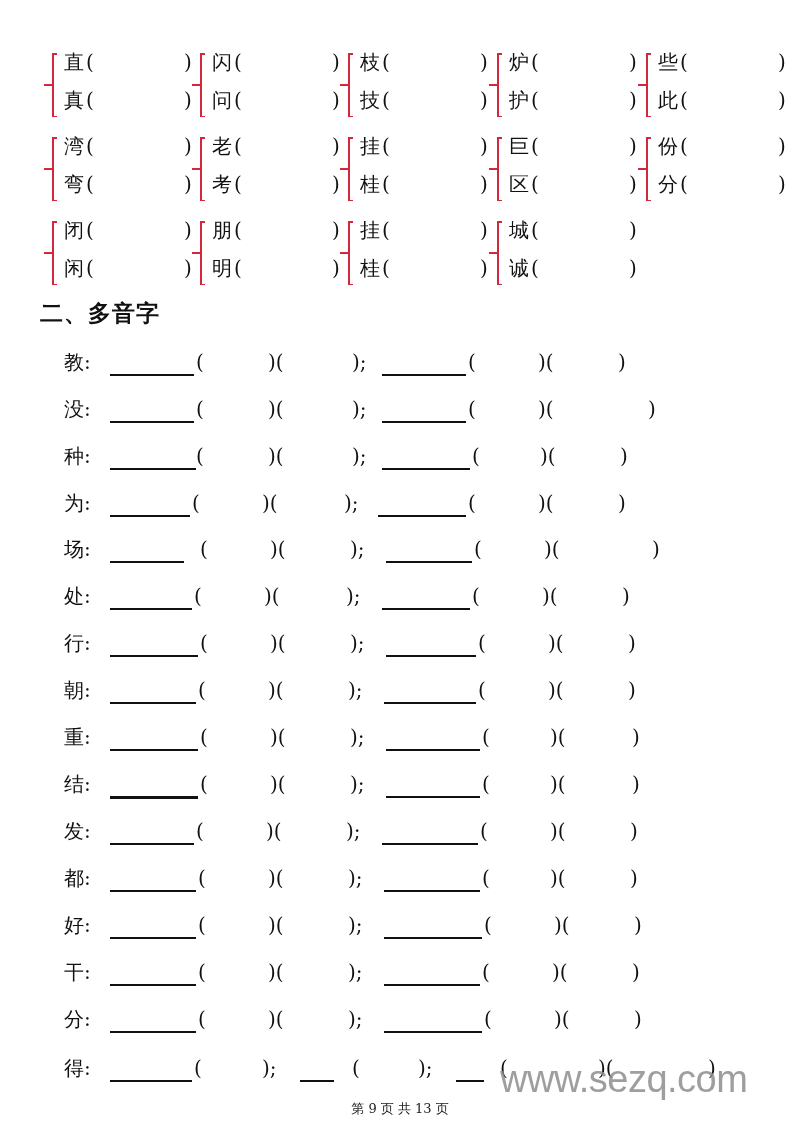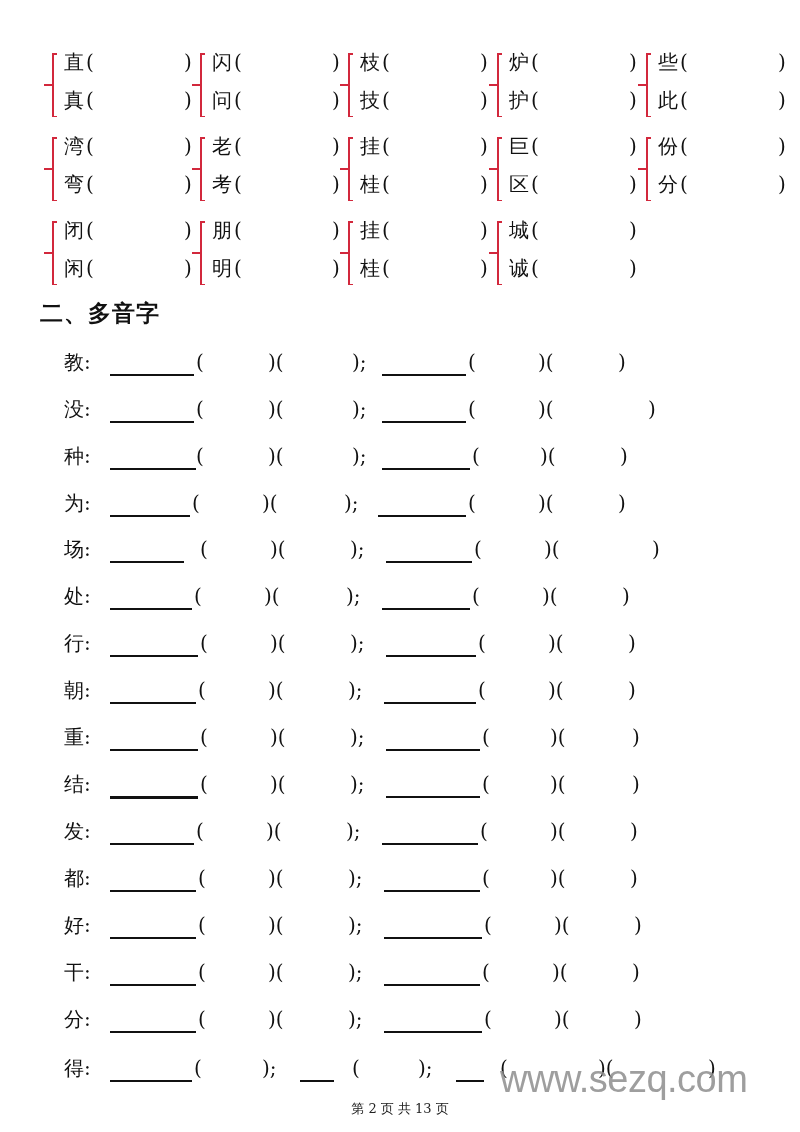--- a/index.html
+++ b/index.html
@@ -391,13 +391,13 @@
     <span style="left:288px">(</span>
     <span style="left:354px">);</span>
     <div class="blank" style="left:392px;width:28px"></div>
     <span style="left:436px">(</span>
     <span style="left:534px">)(</span>
     <span style="left:644px">)</span>
   </div>
 </div>
 
 <div class="watermark">www.sezq.com</div>
-<div class="pg">第 2 页 共 13 页</div>
+<div class="pg">第 9 页 共 13 页</div>
 
 </body></html>

